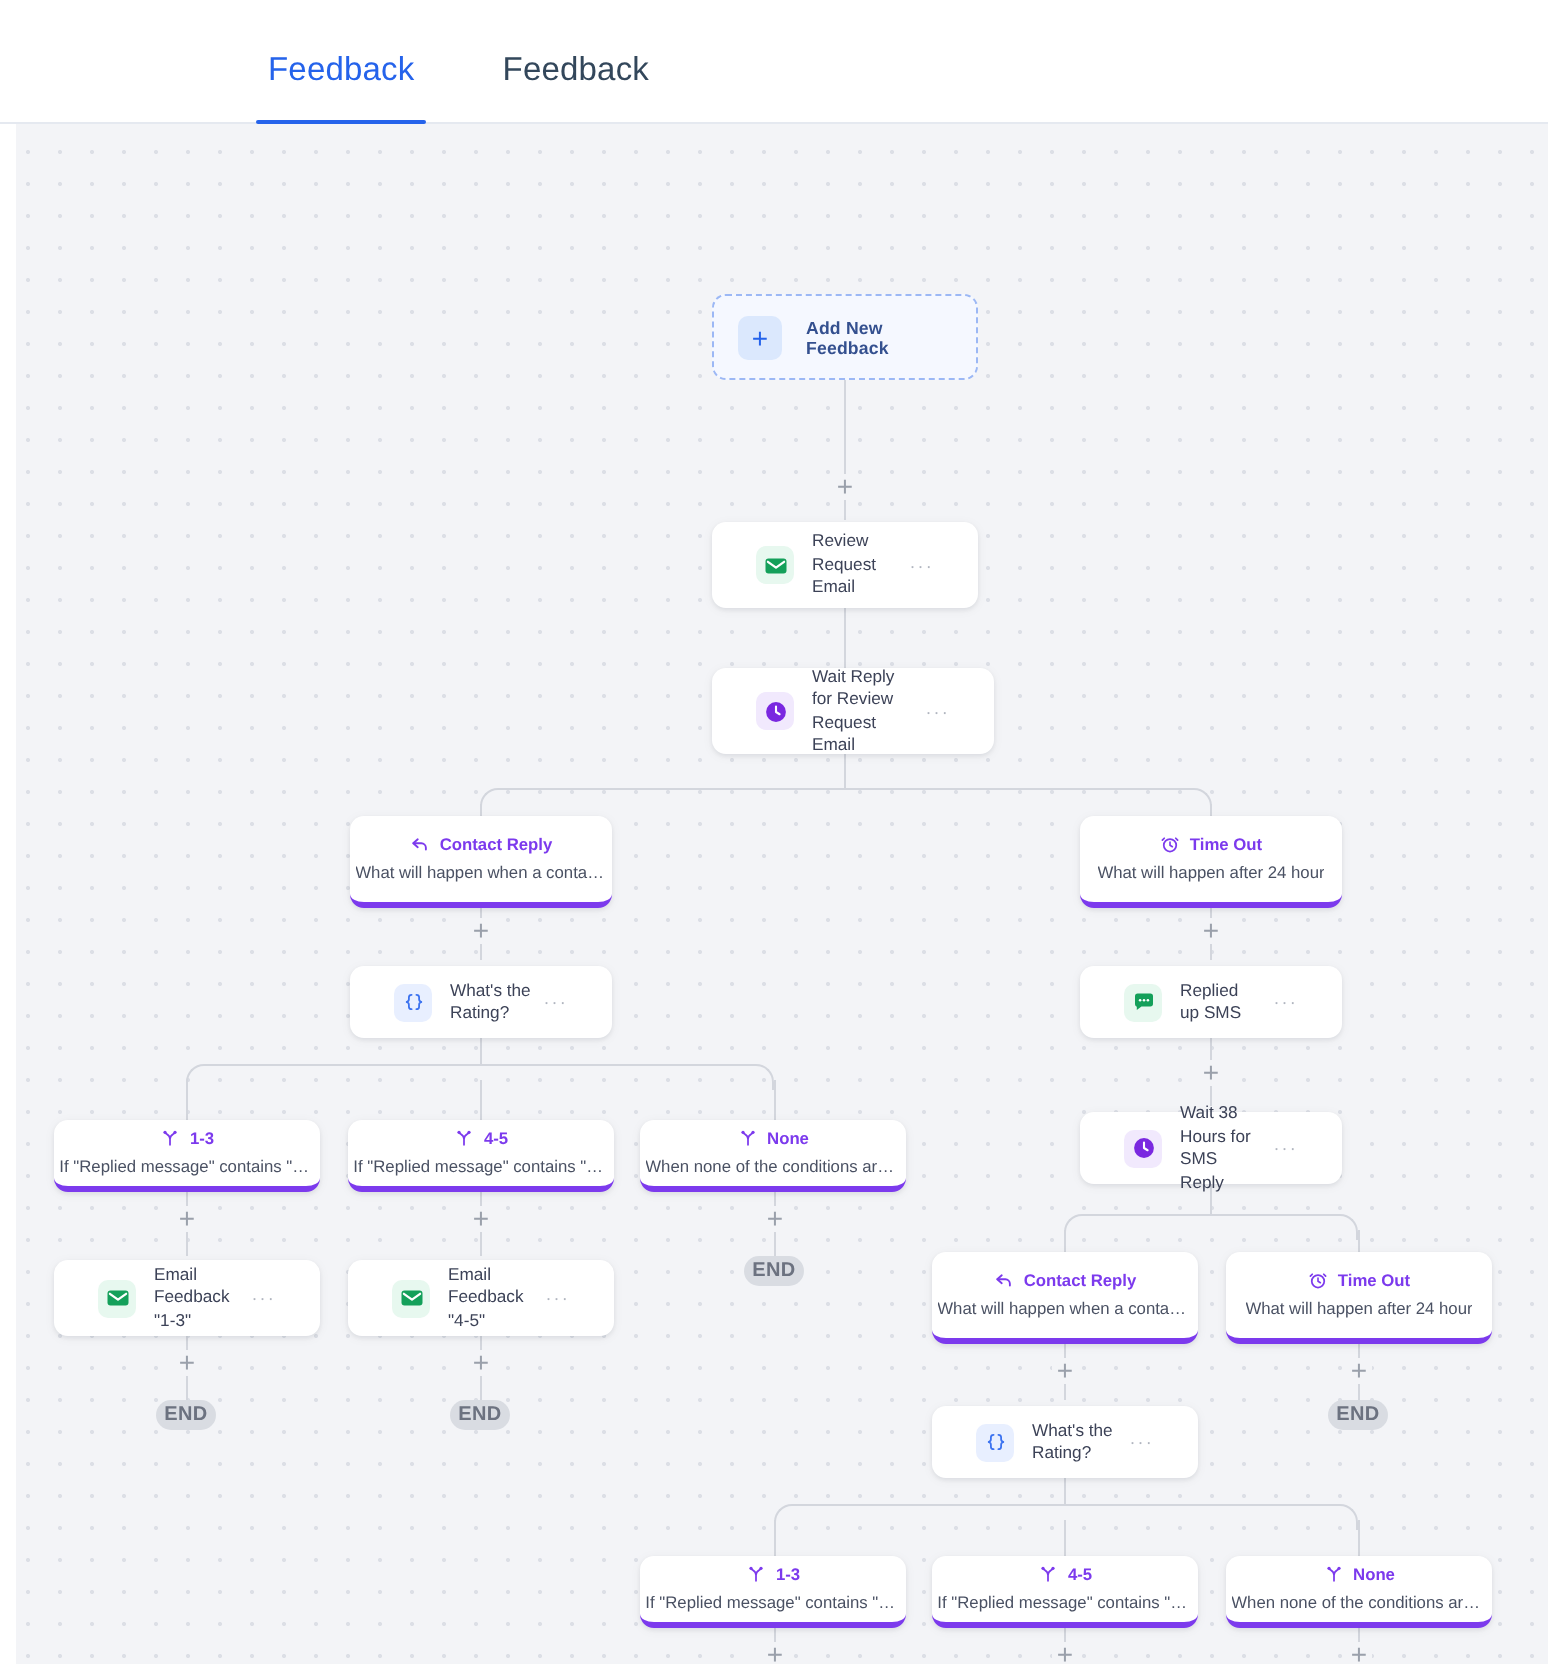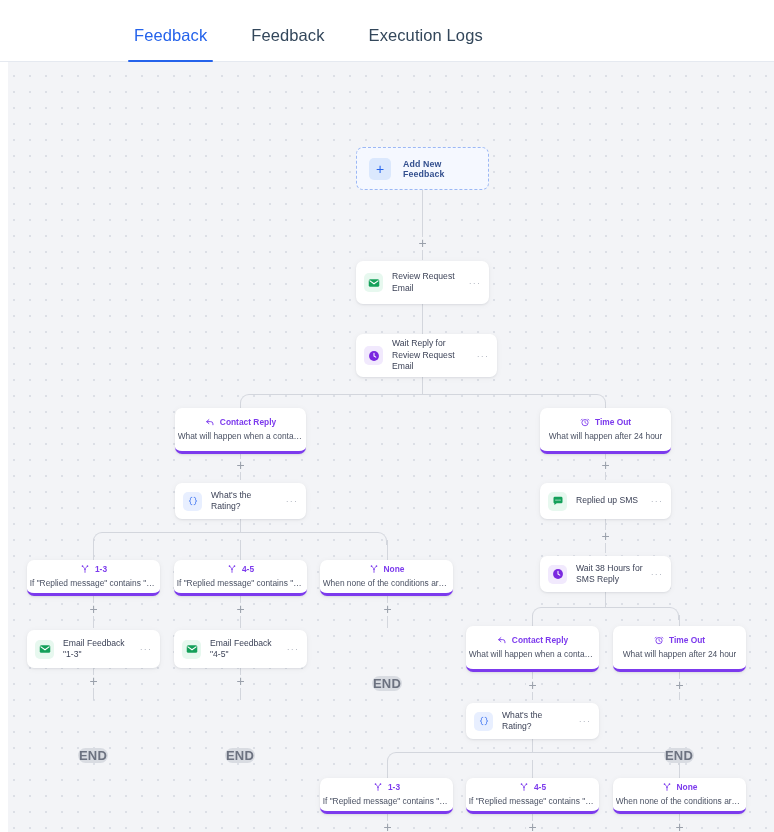--- a/index.html
+++ b/index.html
@@ -80,21 +80,21 @@
   }
   .plus:before{ content:"+"; }
 
   
   .node{
     position:absolute; z-index:4;
     background:#ffffff;
     border-radius:7px;
     box-shadow:0 1px 2px rgba(16,24,40,.07), 0 1px 6px rgba(16,24,40,.05);
     display:flex; align-items:center;
-    padding:0 8px;
+    padding:0 22px;
     cursor:pointer;
   }
   .node .ico{
     width:19px; height:19px; min-width:19px;
     border-radius:5px;
     display:flex; align-items:center; justify-content:center;
     margin-right:9px;
   }
   .node .ico svg{ display:block; }
   .node .lbl{
@@ -156,34 +156,32 @@
     text-align:center;
   }
   .branch .bhead svg{ display:block; }
 
   
   .endpill{
     position:absolute; z-index:4;
     width:30px; height:15px;
     background:#d9dce2;
     border-radius:8px;
-    color:#6c7280; font-size:13px; font-weight:bold;
+    color:#6c7280; font-size:10px; font-weight:bold;
     display:flex; align-items:center; justify-content:center;
     letter-spacing:.2px;
     cursor:pointer;
-    margin-top:48px;
   }
 </style>
 </head>
 <body>
 
 <div class="tabbar">
   <div class="tab active">Feedback</div>
   <div class="tab">Feedback</div>
-  <div class="tab">Execution Logs</div>
 </div>
 
 <div class="canvas">
 
   <div class="ln lnv" style="left:422px; top:128px; height:70px;"></div>
   <div class="plus" style="left:416px; top:175px;"></div>
 
   <div class="ln lnv" style="left:422px; top:242px; height:30px;"></div>
 
   <div class="ln lnv" style="left:422px; top:315px; height:18px;"></div>

